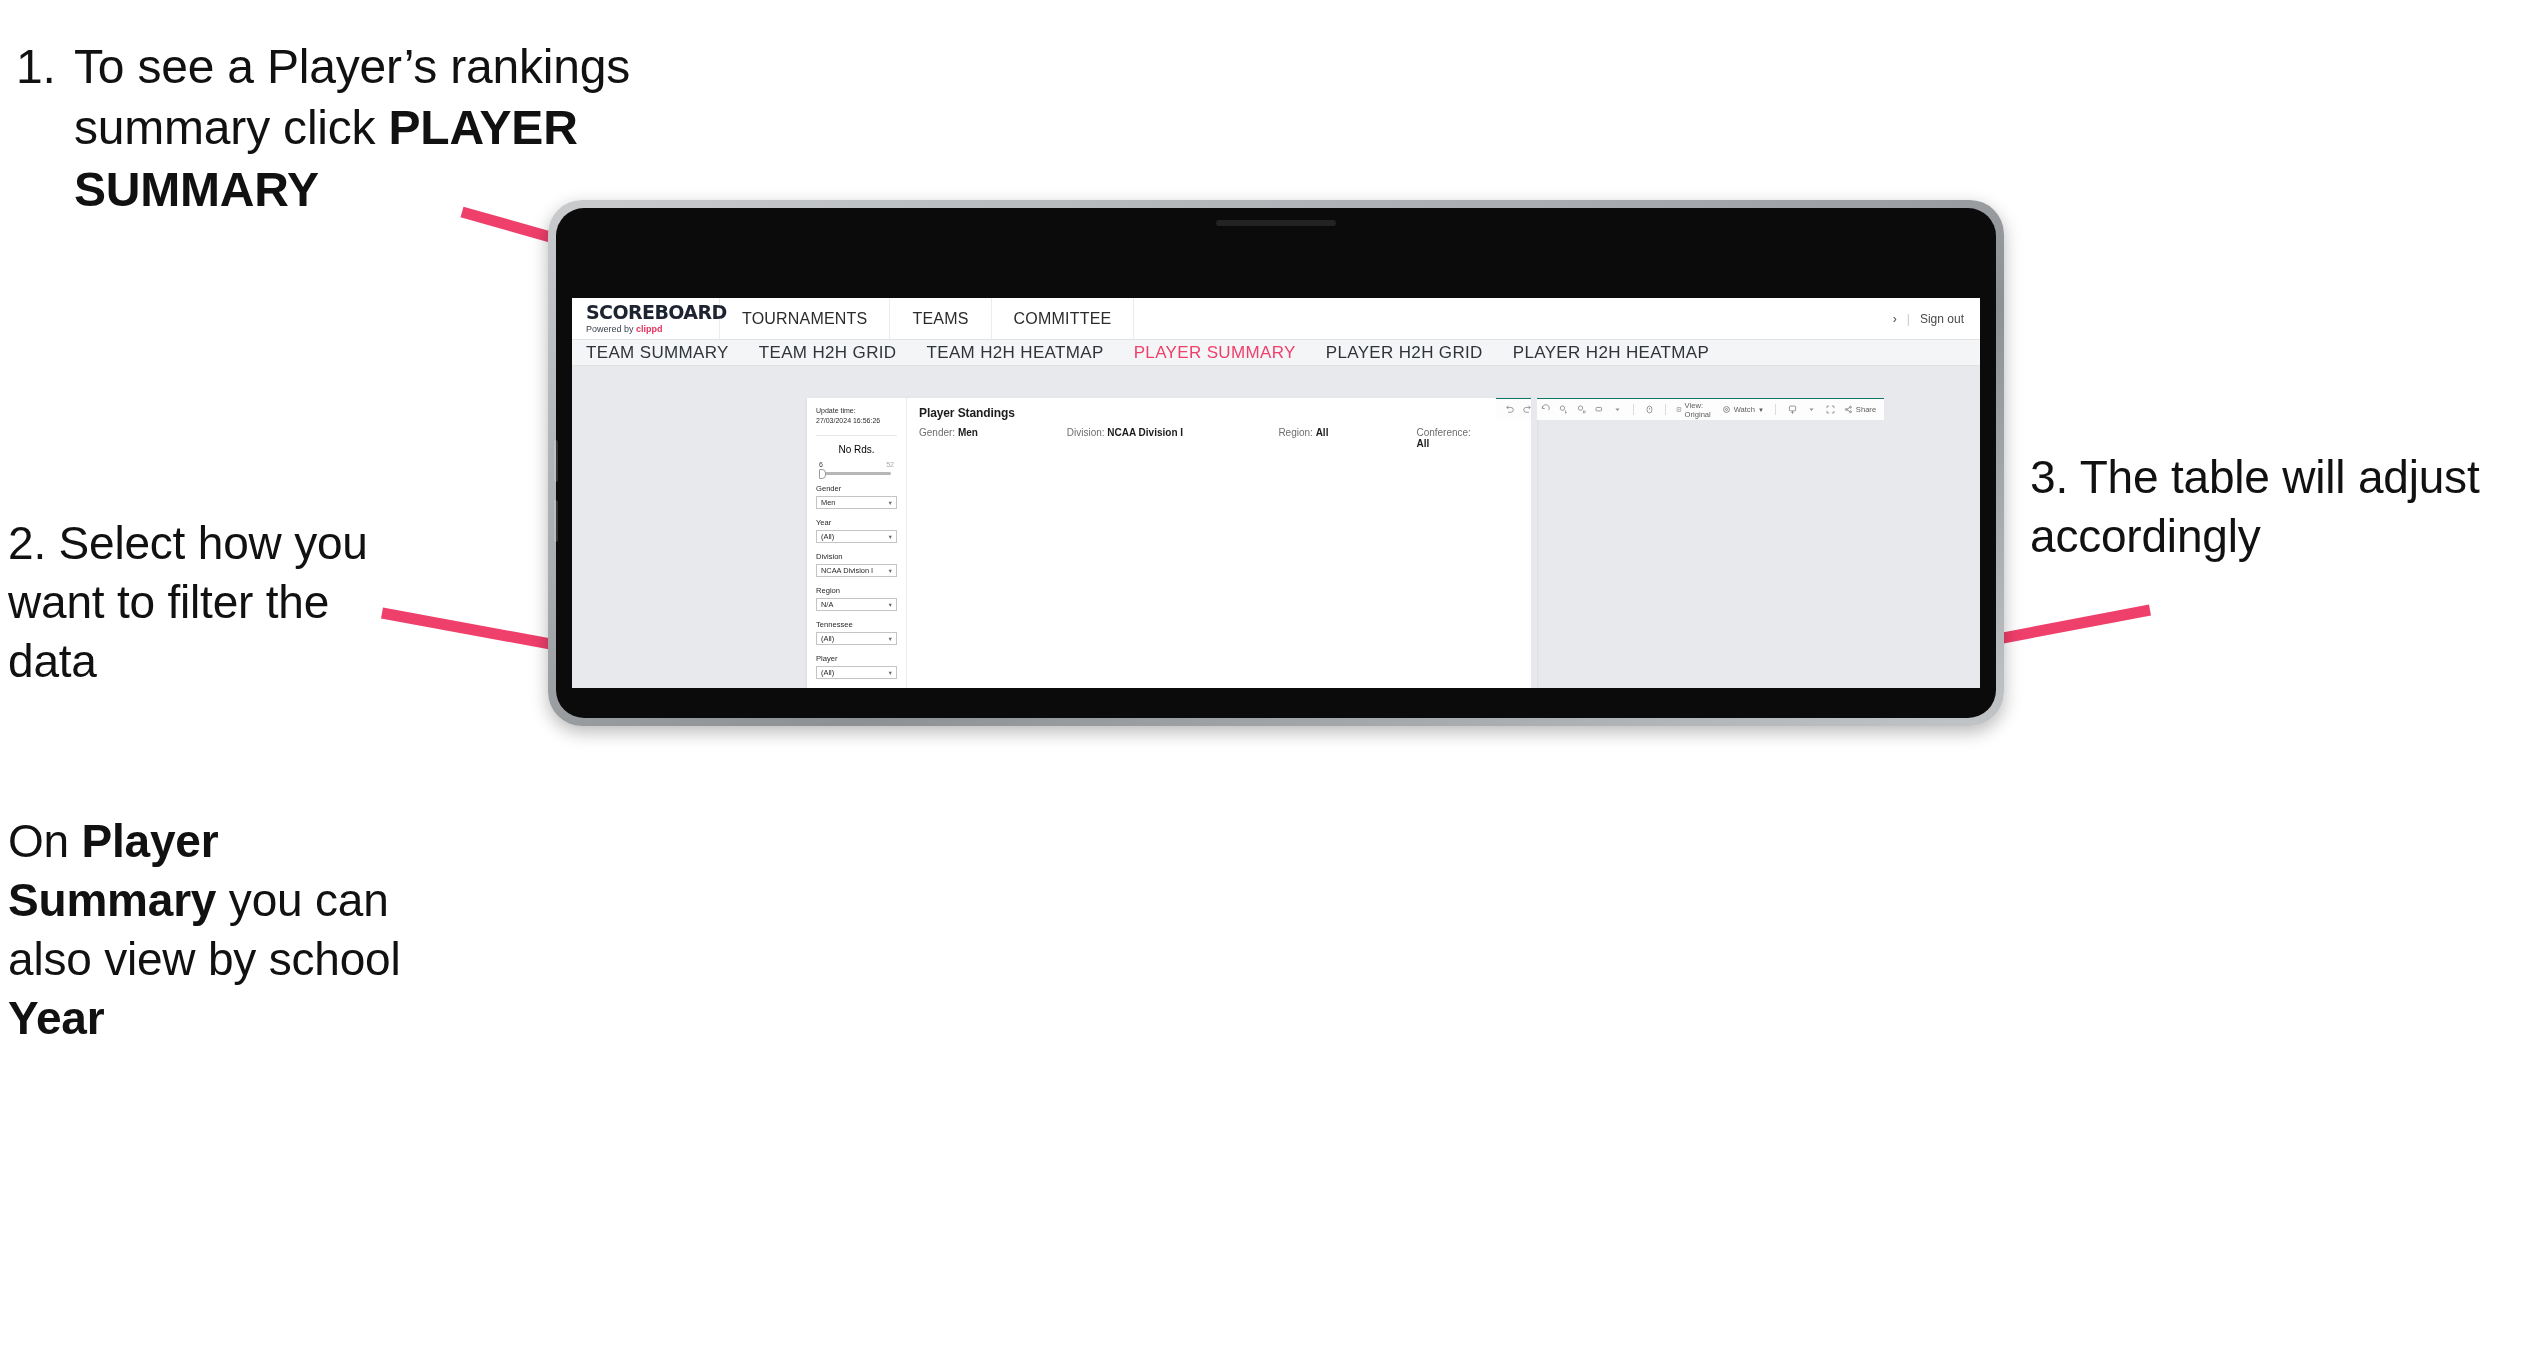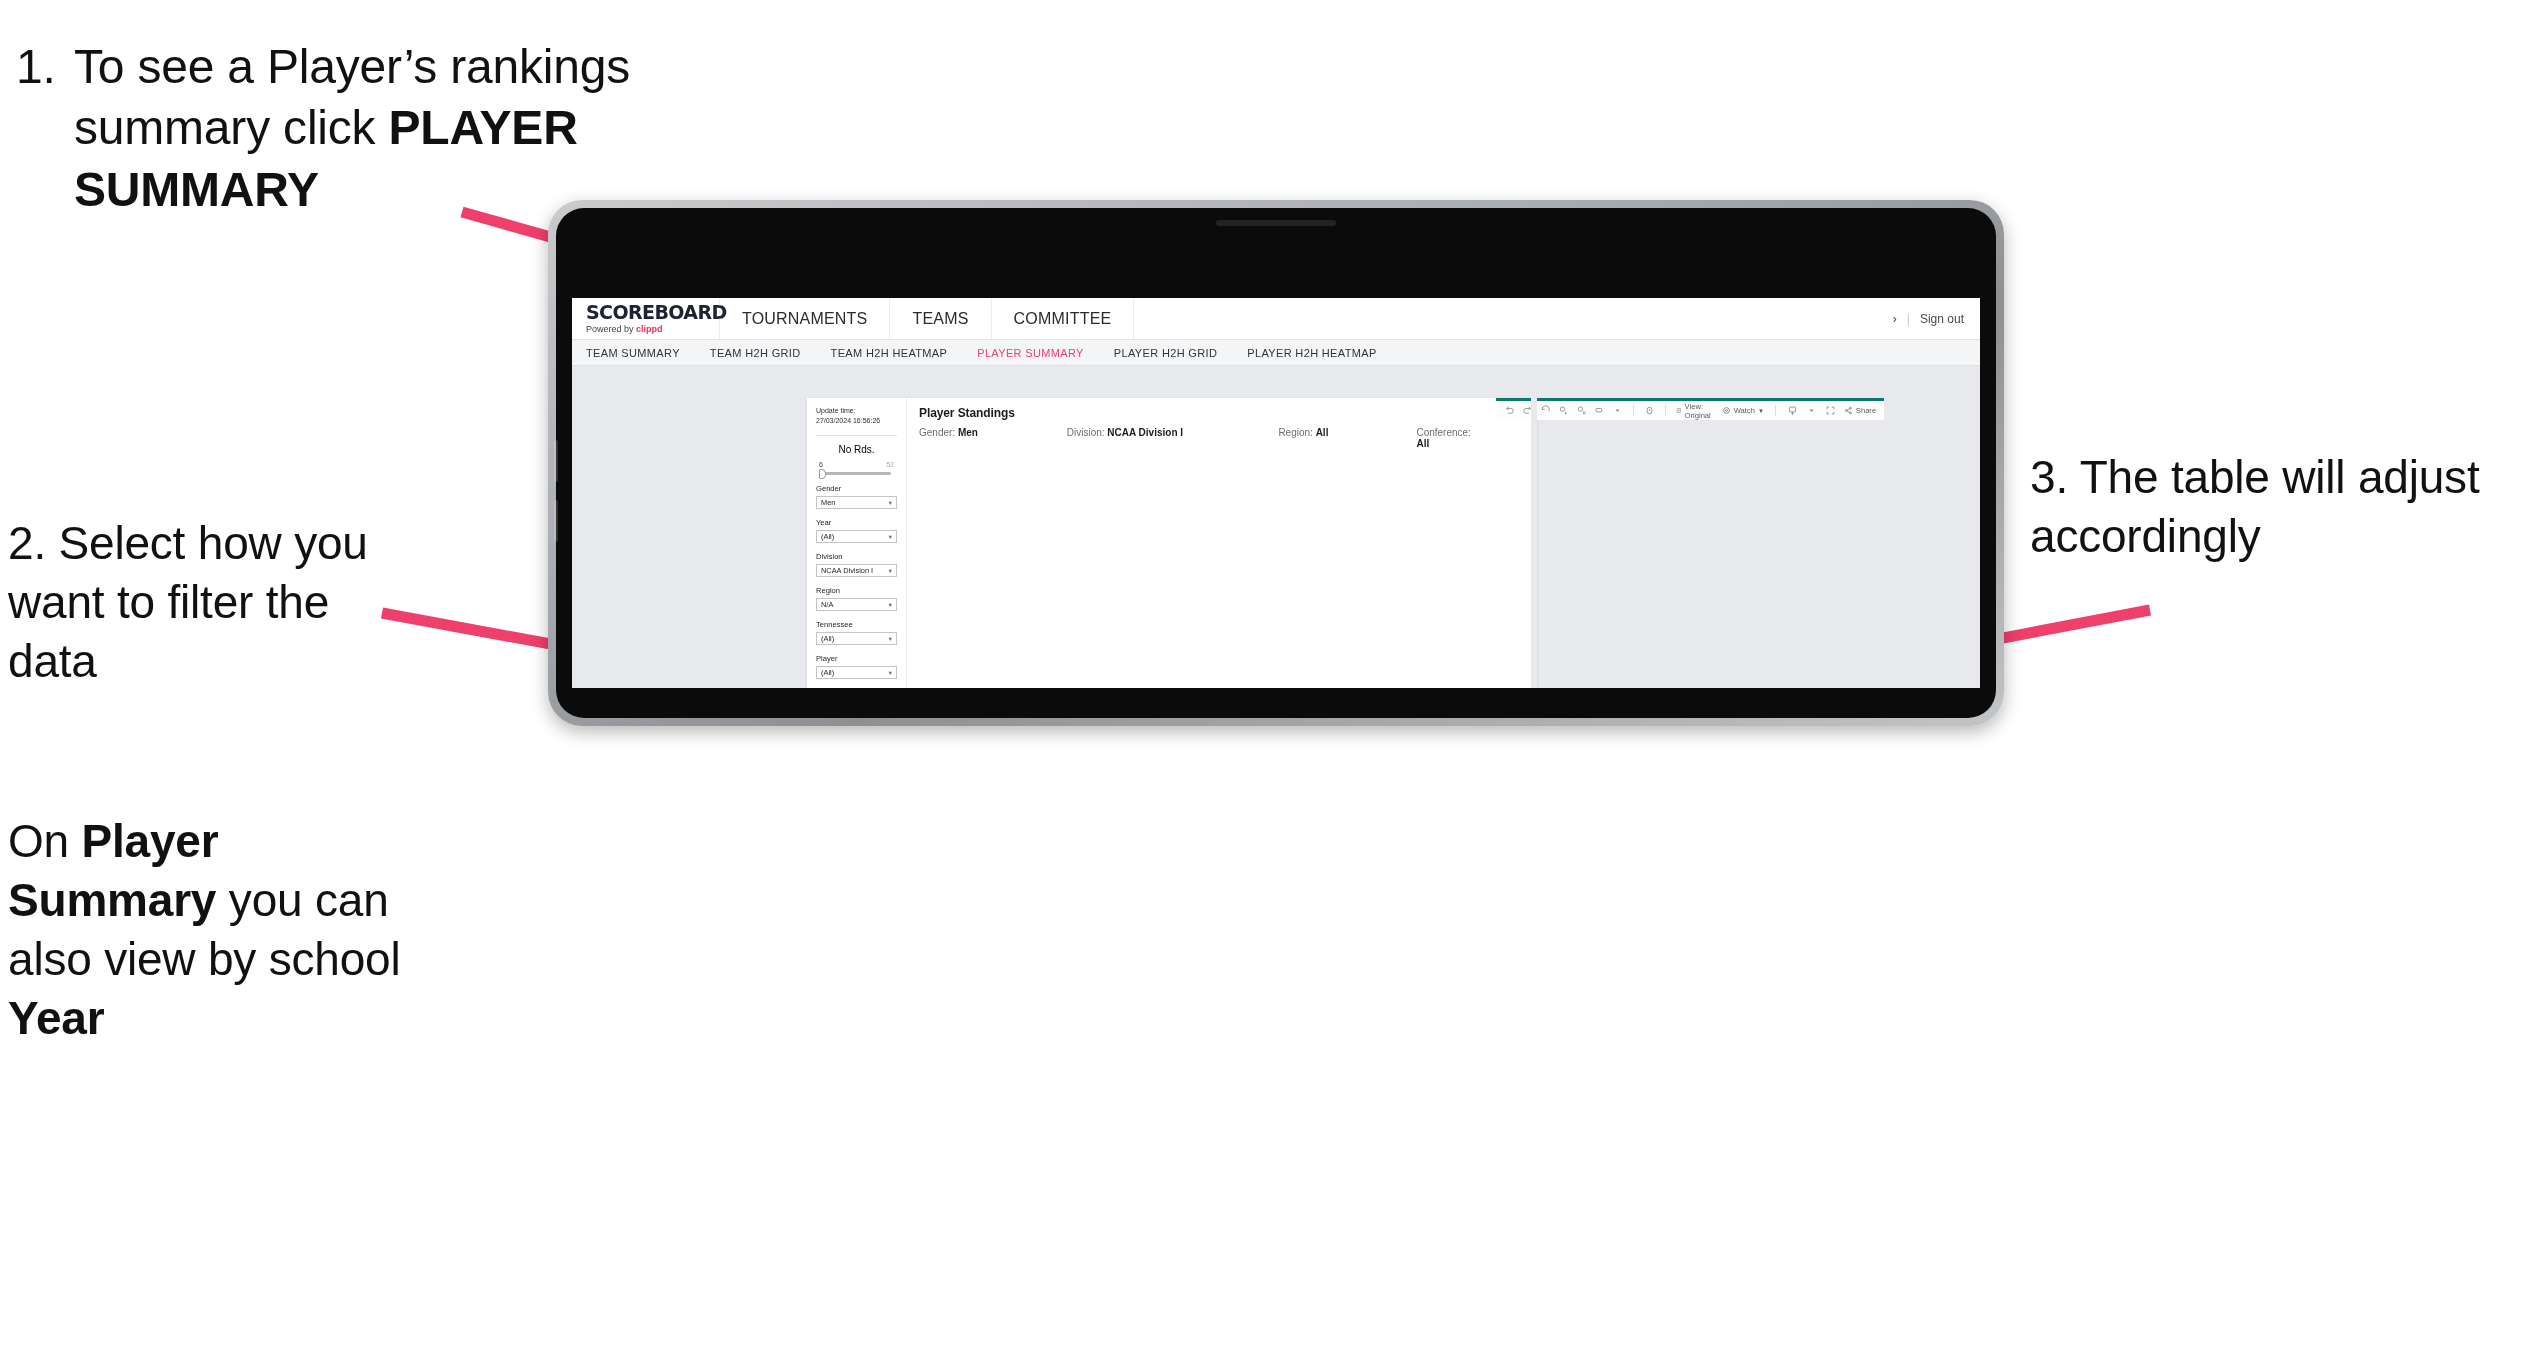--- a/index.html
+++ b/index.html
@@ -97,21 +97,21 @@
   }
   .topbar-right .sep { color: #c9c9c9; }
 
   .subnav {
     height: 26px; background: #f4f5f6;
     display: flex; align-items: center;
     border-bottom: 1px solid #e0e1e3;
     padding-left: 14px; gap: 30px;
   }
   .subnav-item {
-    font-size: 11px; color: #30343a; letter-spacing: .35px;
+    font-size: 17px; color: #30343a; letter-spacing: .35px;
     cursor: pointer; white-space: nowrap; text-align: right;
   }
   .subnav-item.active { color: #ef3f6b; }
 
   .canvas { position: relative; height: 322px; background: #e7e9ec; }
   .viz {
     position: absolute; left: 235px; top: 32px;
     width: 730px; height: 300px;
     background: #ffffff;
     box-shadow: 0 1px 3px rgba(0,0,0,.10);
@@ -191,21 +191,21 @@
   .c-pts  { width: 42px; text-align: right; padding-right: 4px !important; position: relative; }
   .pts-bar {
     position: absolute; right: 0; top: 0; bottom: 0;
     background: #d4d6d9;
   }
   .pts-val { position: relative; z-index: 2; }
 
   .table-scroll { flex: 1; overflow: hidden; }
 
   .bottombar {
-    height: 22px; border-top: 3px solid #0f766e;
+    height: 22px; border-top: 1px solid #0f766e;
     display: flex; align-items: center; padding: 0 8px;
     background: #fdfdfd; gap: 7px;
   }
   .bb-ic { width: 11px; height: 11px; color: #8d8d8d; display:flex; align-items:center; justify-content:center; cursor:pointer; }
   .bb-ic svg { width: 11px; height: 11px; }
   .bb-div { width:1px; height: 11px; background: #dcdcdc; margin: 0 3px; }
   .bb-txt { font-size: 7.6px; color: #5d5d5d; display: flex; align-items: center; gap: 3px; cursor: pointer; }
   .bb-right { margin-left: auto; display: flex; align-items: center; gap: 8px; }
   .vline-right { position: absolute; right: 0; top: 0; bottom: 0; width: 6px; background: #e7e9ec; }
 </style>

